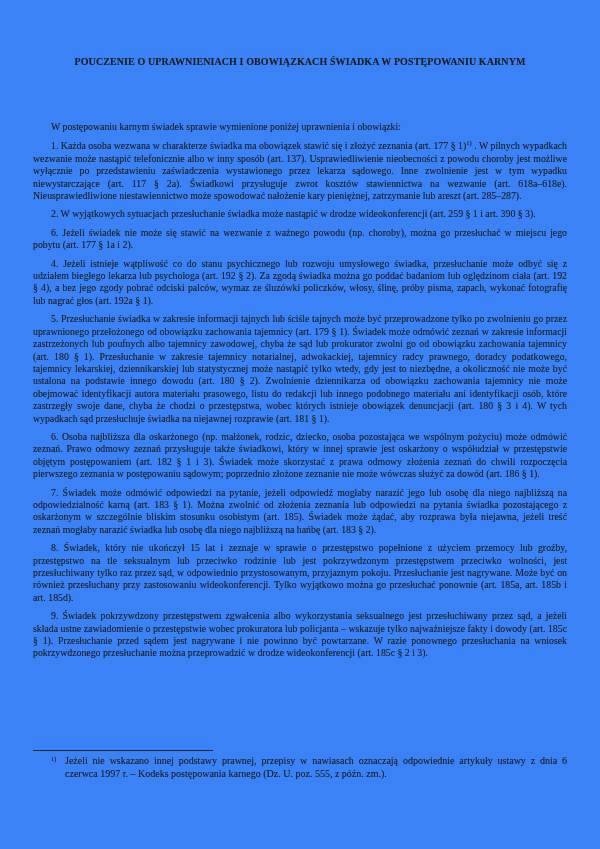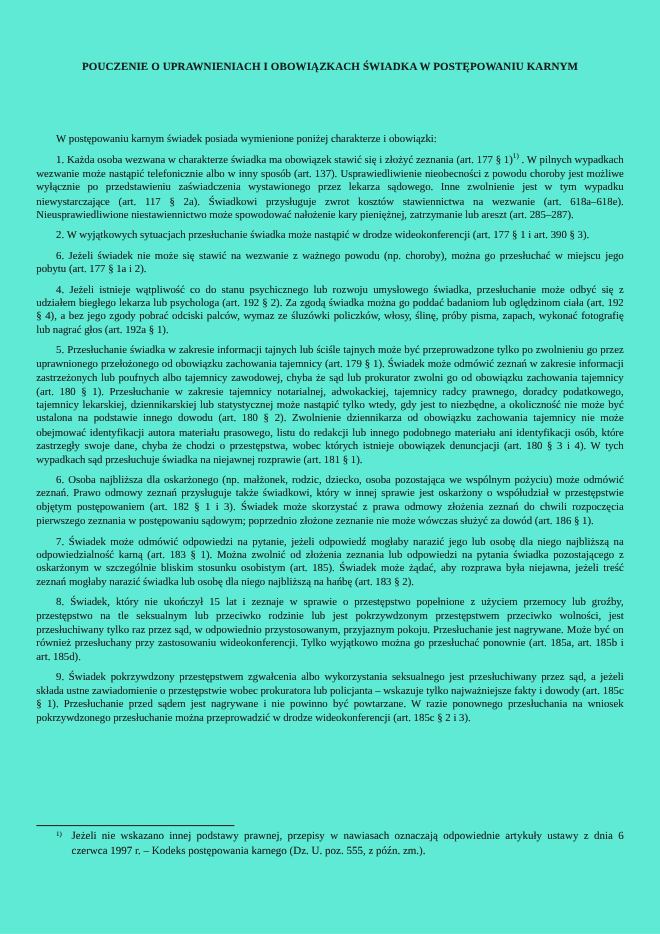--- a/index.html
+++ b/index.html
@@ -4,21 +4,21 @@
 <style>
   html, body {
     margin: 0;
     padding: 0;
     background: #ffffff;
   }
   .page {
     position: relative;
     width: 600px;
     height: 849px;
-    background: #5eead4;
+    background: #3b82f6;
     overflow: hidden;
     font-family: "Liberation Serif", "DejaVu Serif", serif;
     color: #1c1c1c;
     text-shadow: 0 0 0.4px rgba(30,30,30,0.35);
   }
   .content {
     padding: 55px 33px 0 33px;
   }
   .title {
     font-size: 10px;
@@ -75,23 +75,23 @@
     text-align: justify;
     hyphens: auto;
   }
 </style>
 </head>
 <body>
 
 <div class="page">
   <div class="content">
     <h1 class="title">POUCZENIE O UPRAWNIENIACH I OBOWIĄZKACH ŚWIADKA W POSTĘPOWANIU KARNYM</h1>
-    <p class="intro">W postępowaniu karnym świadek posiada wymienione poniżej charakterze i obowiązki:</p>
+    <p class="intro">W postępowaniu karnym świadek sprawie wymienione poniżej uprawnienia i obowiązki:</p>
     <p class="para"><span>1. Każda osoba wezwana w charakterze świadka ma obowiązek stawić się i złożyć zeznania (art. 177 § 1)</span><sup class="fnref">1)</sup><span> . W pilnych wypadkach wezwanie może nastąpić telefonicznie albo w inny sposób (art. 137). Usprawiedliwienie nieobecności z powodu choroby jest możliwe wyłącznie po przedstawieniu zaświadczenia wystawionego przez lekarza sądowego. Inne zwolnienie jest w tym wypadku niewystarczające (art. 117 § 2a). Świadkowi przysługuje zwrot kosztów stawiennictwa na wezwanie (art. 618a–618e). Nieusprawiedliwione niestawiennictwo może spowodować nałożenie kary pieniężnej, zatrzymanie lub areszt (art. 285–287).</span></p>
-    <p class="para">2. W wyjątkowych sytuacjach przesłuchanie świadka może nastąpić w drodze wideokonferencji (art. 177 § 1 i art. 390 § 3).</p>
+    <p class="para">2. W wyjątkowych sytuacjach przesłuchanie świadka może nastąpić w drodze wideokonferencji (art. 259 § 1 i art. 390 § 3).</p>
     <p class="para">6. Jeżeli świadek nie może się stawić na wezwanie z ważnego powodu (np. choroby), można go przesłuchać w miejscu jego pobytu (art. 177 § 1a i 2).</p>
     <p class="para">4. Jeżeli istnieje wątpliwość co do stanu psychicznego lub rozwoju umysłowego świadka, przesłuchanie może odbyć się z udziałem biegłego lekarza lub psychologa (art. 192 § 2). Za zgodą świadka można go poddać badaniom lub oględzinom ciała (art. 192 § 4), a bez jego zgody pobrać odciski palców, wymaz ze śluzówki policzków, włosy, ślinę, próby pisma, zapach, wykonać fotografię lub nagrać głos (art. 192a § 1).</p>
     <p class="para">5. Przesłuchanie świadka w zakresie informacji tajnych lub ściśle tajnych może być przeprowadzone tylko po zwolnieniu go przez uprawnionego przełożonego od obowiązku zachowania tajemnicy (art. 179 § 1). Świadek może odmówić zeznań w zakresie informacji zastrzeżonych lub poufnych albo tajemnicy zawodowej, chyba że sąd lub prokurator zwolni go od obowiązku zachowania tajemnicy (art. 180 § 1). Przesłuchanie w zakresie tajemnicy notarialnej, adwokackiej, tajemnicy radcy prawnego, doradcy podatkowego, tajemnicy lekarskiej, dziennikarskiej lub statystycznej może nastąpić tylko wtedy, gdy jest to niezbędne, a okoliczność nie może być ustalona na podstawie innego dowodu (art. 180 § 2). Zwolnienie dziennikarza od obowiązku zachowania tajemnicy nie może obejmować identyfikacji autora materiału prasowego, listu do redakcji lub innego podobnego materiału ani identyfikacji osób, które zastrzegły swoje dane, chyba że chodzi o przestępstwa, wobec których istnieje obowiązek denuncjacji (art. 180 § 3 i 4). W tych wypadkach sąd przesłuchuje świadka na niejawnej rozprawie (art. 181 § 1).</p>
     <p class="para">6. Osoba najbliższa dla oskarżonego (np. małżonek, rodzic, dziecko, osoba pozostająca we wspólnym pożyciu) może odmówić zeznań. Prawo odmowy zeznań przysługuje także świadkowi, który w innej sprawie jest oskarżony o współudział w przestępstwie objętym postępowaniem (art. 182 § 1 i 3). Świadek może skorzystać z prawa odmowy złożenia zeznań do chwili rozpoczęcia pierwszego zeznania w postępowaniu sądowym; poprzednio złożone zeznanie nie może wówczas służyć za dowód (art. 186 § 1).</p>
     <p class="para">7. Świadek może odmówić odpowiedzi na pytanie, jeżeli odpowiedź mogłaby narazić jego lub osobę dla niego najbliższą na odpowiedzialność karną (art. 183 § 1). Można zwolnić od złożenia zeznania lub odpowiedzi na pytania świadka pozostającego z oskarżonym w szczególnie bliskim stosunku osobistym (art. 185). Świadek może żądać, aby rozprawa była niejawna, jeżeli treść zeznań mogłaby narazić świadka lub osobę dla niego najbliższą na hańbę (art. 183 § 2).</p>
     <p class="para">8. Świadek, który nie ukończył 15 lat i zeznaje w sprawie o przestępstwo popełnione z użyciem przemocy lub groźby, przestępstwo na tle seksualnym lub przeciwko rodzinie lub jest pokrzywdzonym przestępstwem przeciwko wolności, jest przesłuchiwany tylko raz przez sąd, w odpowiednio przystosowanym, przyjaznym pokoju. Przesłuchanie jest nagrywane. Może być on również przesłuchany przy zastosowaniu wideokonferencji. Tylko wyjątkowo można go przesłuchać ponownie (art. 185a, art. 185b i art. 185d).</p>
     <p class="para">9. Świadek pokrzywdzony przestępstwem zgwałcenia albo wykorzystania seksualnego jest przesłuchiwany przez sąd, a jeżeli składa ustne zawiadomienie o przestępstwie wobec prokuratora lub policjanta – wskazuje tylko najważniejsze fakty i dowody (art. 185c § 1). Przesłuchanie przed sądem jest nagrywane i nie powinno być powtarzane. W razie ponownego przesłuchania na wniosek pokrzywdzonego przesłuchanie można przeprowadzić w drodze wideokonferencji (art. 185c § 2 i 3).</p>
   </div>
 
   <div class="footnote-area">

